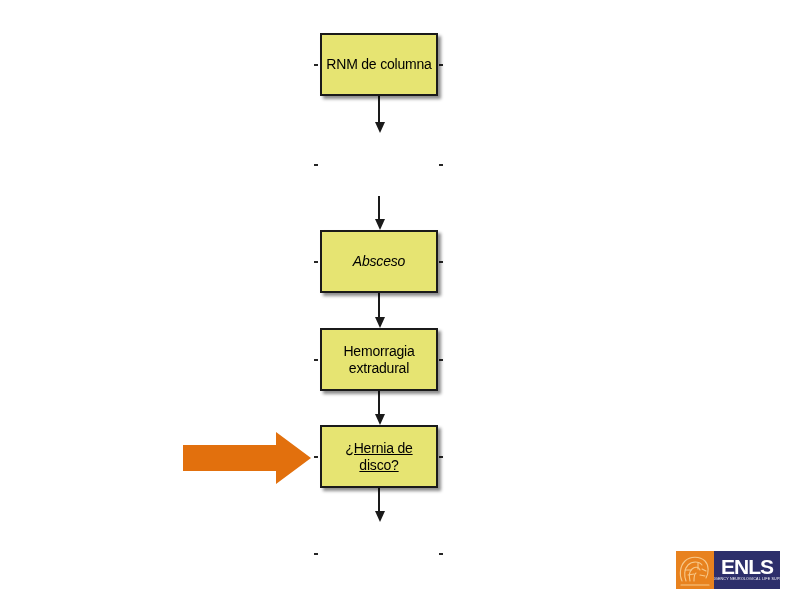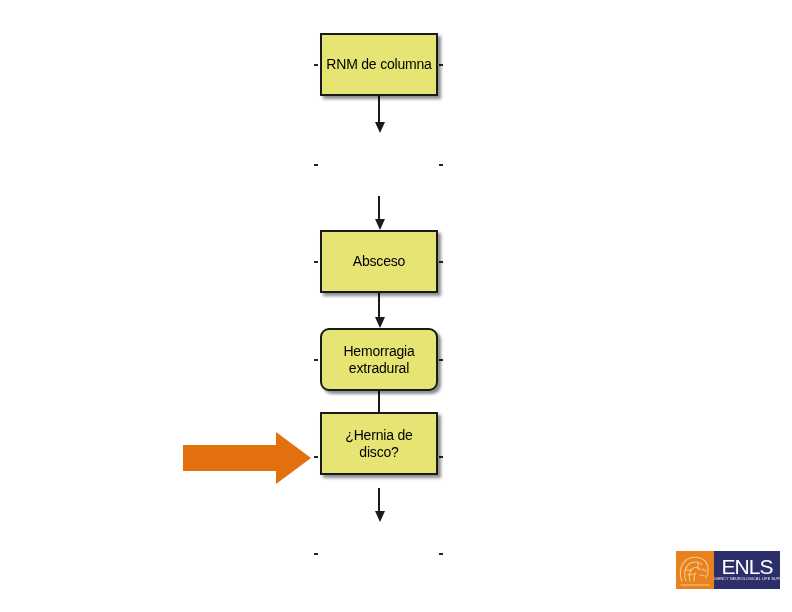--- a/index.html
+++ b/index.html
@@ -117,21 +117,21 @@
     position: relative;
     display: flex;
     flex-direction: column;
     justify-content: center;
     align-items: center;
     overflow: hidden;
   }
   #enls-logo .logo-word .word {
     color: #ffffff;
     font-family: "Liberation Sans", sans-serif;
-    font-weight: normal;
+    font-weight: bold;
     font-size: 21px;
     line-height: 21px;
     letter-spacing: -1px;
     margin-top: -2px;
   }
   #enls-logo .logo-word .tagline {
     color: #ffffff;
     font-family: "Liberation Sans", sans-serif;
     font-size: 3.6px;
     line-height: 5px;
@@ -176,30 +176,30 @@
   <div class="stub left" style="top:456px;"></div>
   <div class="stub right" style="top:456px;"></div>
   <div class="stub left" style="top:553px;"></div>
   <div class="stub right" style="top:553px;"></div>
 
   <div class="node" style="top:33px;">
     <span class="node-label">RNM de columna</span>
   </div>
 
 
-  <div class="node" style="top:230px;">
+  <div class="node" style="top:230px;font-style:italic;">
     <span class="node-label">Absceso</span>
   </div>
 
-  <div class="node" style="top:328px;border-radius:9px;">
+  <div class="node" style="top:328px;">
     <span class="node-label">Hemorragia
 extradural</span>
   </div>
 
-  <div class="node" style="top:412px;">
+  <div class="node" style="top:425px;text-decoration:underline;">
     <span class="node-label">¿Hernia de
 disco?</span>
   </div>
 
 
 </div>
 
 <div id="pointer-arrow">
   <svg width="128" height="52" viewBox="0 0 128 52" xmlns="http://www.w3.org/2000/svg">
     <polygon points="0,13 93,13 93,0 128,26 93,52 93,39 0,39" fill="#e2700d"></polygon>

